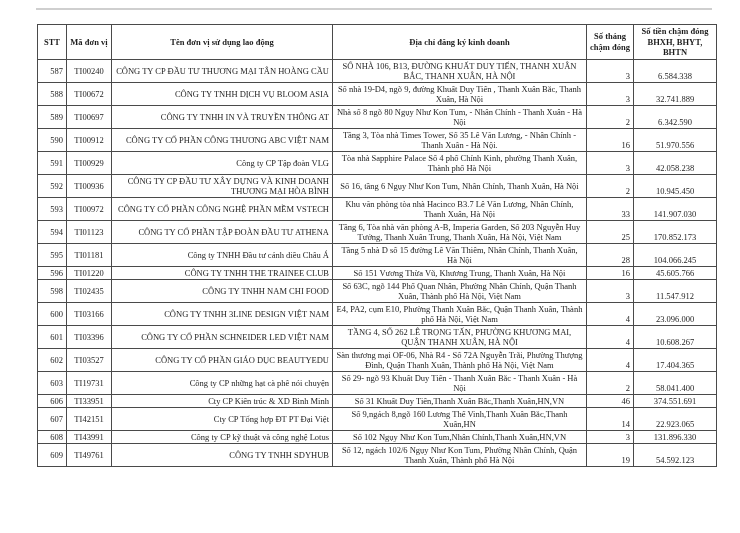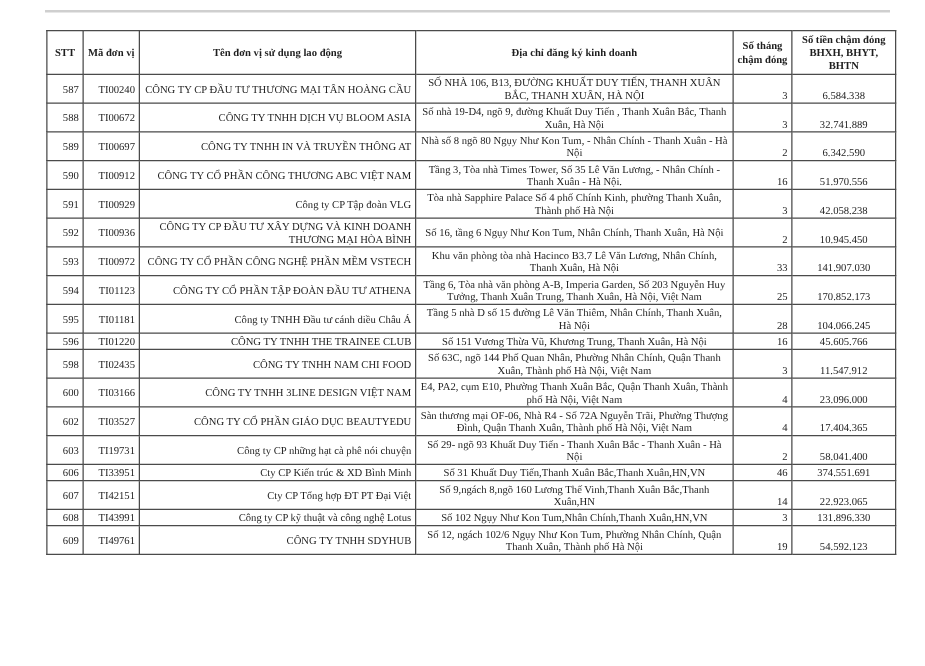--- a/index.html
+++ b/index.html
@@ -44,21 +44,21 @@
   }
   table.debt-table thead th {
     font-weight: bold;
     text-align: center;
     vertical-align: middle;
     height: 30px;
     font-size: 8.5px;
     line-height: 10.5px;
   }
   td.cell-stt  { text-align: right; vertical-align: middle; }
-  td.cell-code { text-align: right;   vertical-align: middle; }
+  td.cell-code { text-align: center;   vertical-align: middle; }
   td.cell-name { text-align: right;   vertical-align: middle; }
   td.cell-addr { text-align: center;   vertical-align: middle; }
   td.cell-months { text-align: right; vertical-align: bottom; }
   td.cell-amount { text-align: center; vertical-align: bottom; }
 </style>
 </head>
 <body>
 
 <div class="scan-line"></div>
 
@@ -185,20 +185,28 @@
 
   <tr>
     <td class="cell-stt">600</td>
     <td class="cell-code">TI03166</td>
     <td class="cell-name">CÔNG TY TNHH 3LINE DESIGN VIỆT NAM</td>
     <td class="cell-addr">E4, PA2, cụm E10, Phường Thanh Xuân Bắc, Quận Thanh Xuân, Thành phố Hà Nội, Việt Nam</td>
     <td class="cell-months">4</td>
     <td class="cell-amount">23.096.000</td>
   </tr>
 
+  <tr>
+    <td class="cell-stt">601</td>
+    <td class="cell-code">TI03396</td>
+    <td class="cell-name">CÔNG TY CỔ PHẦN SCHNEIDER LED VIỆT NAM</td>
+    <td class="cell-addr">TẦNG 4, SỐ 262 LÊ TRỌNG TẤN, PHƯỜNG KHƯƠNG MAI, QUẬN THANH XUÂN, HÀ NỘI</td>
+    <td class="cell-months">4</td>
+    <td class="cell-amount">10.608.267</td>
+  </tr>
 
   <tr>
     <td class="cell-stt">602</td>
     <td class="cell-code">TI03527</td>
     <td class="cell-name">CÔNG TY CỔ PHẦN GIÁO DỤC BEAUTYEDU</td>
     <td class="cell-addr">Sàn thương mại OF-06, Nhà R4 - Số 72A Nguyễn Trãi, Phường Thượng Đình, Quận Thanh Xuân, Thành phố Hà Nội, Việt Nam</td>
     <td class="cell-months">4</td>
     <td class="cell-amount">17.404.365</td>
   </tr>
 

